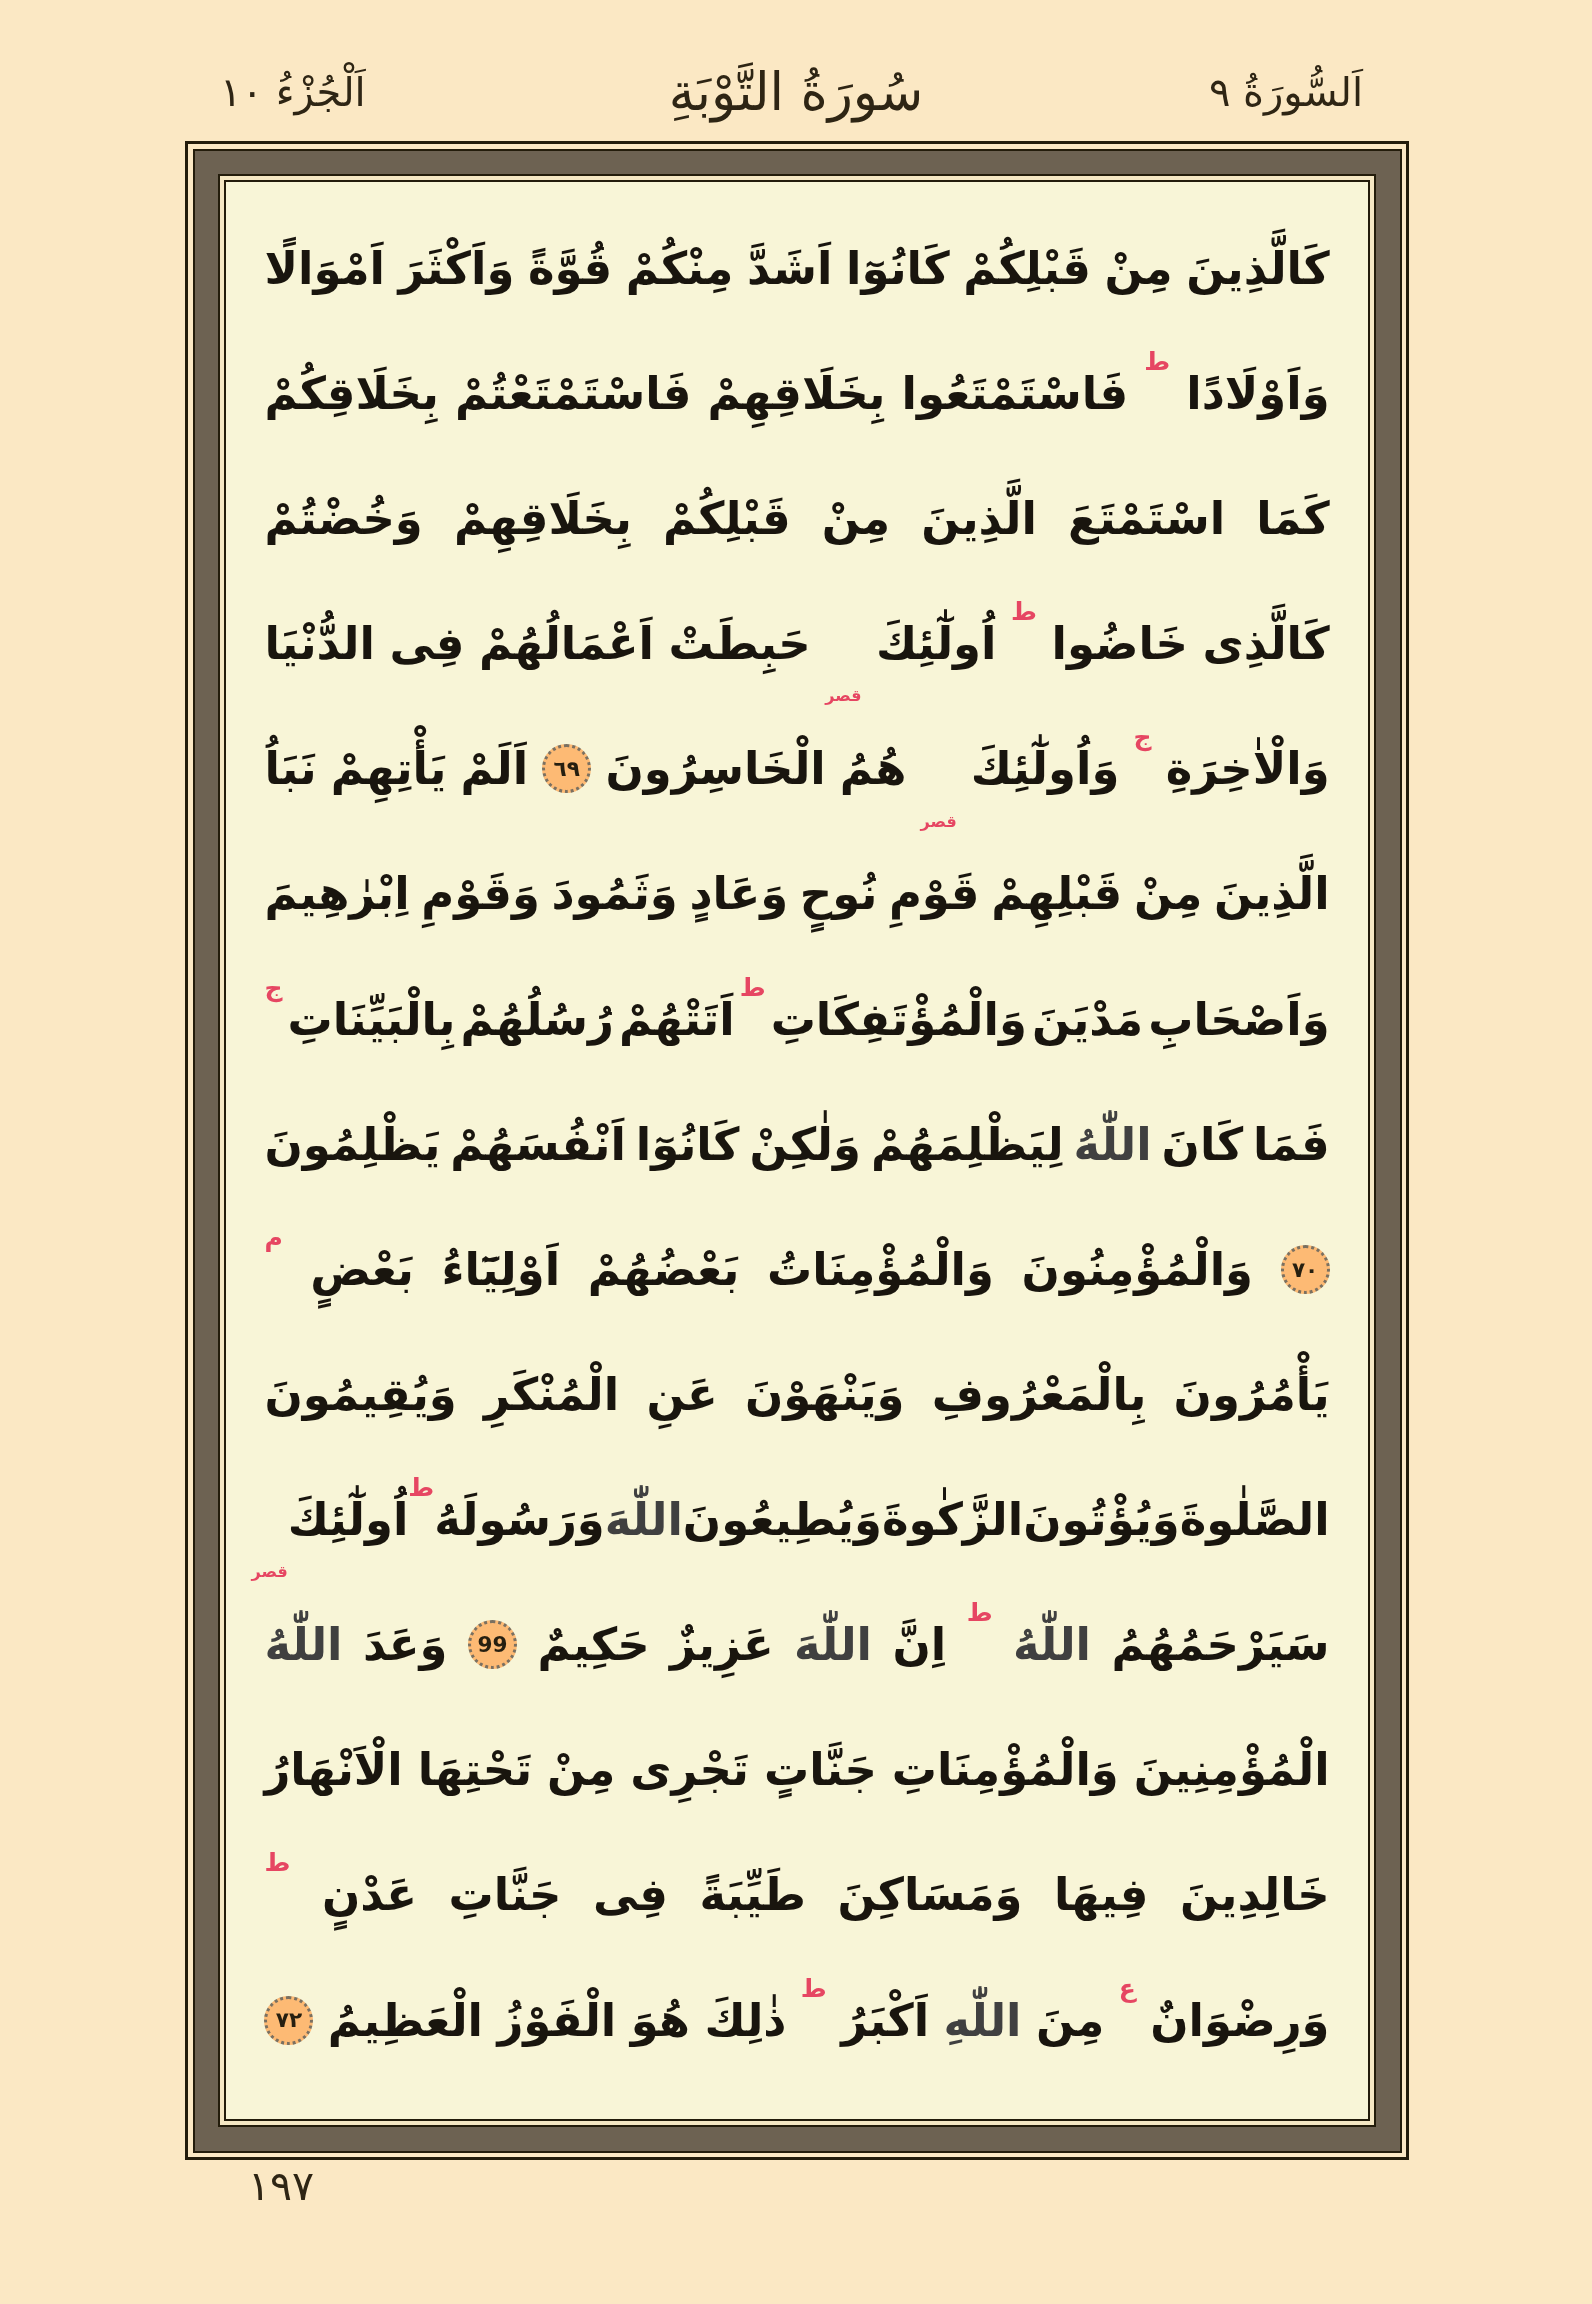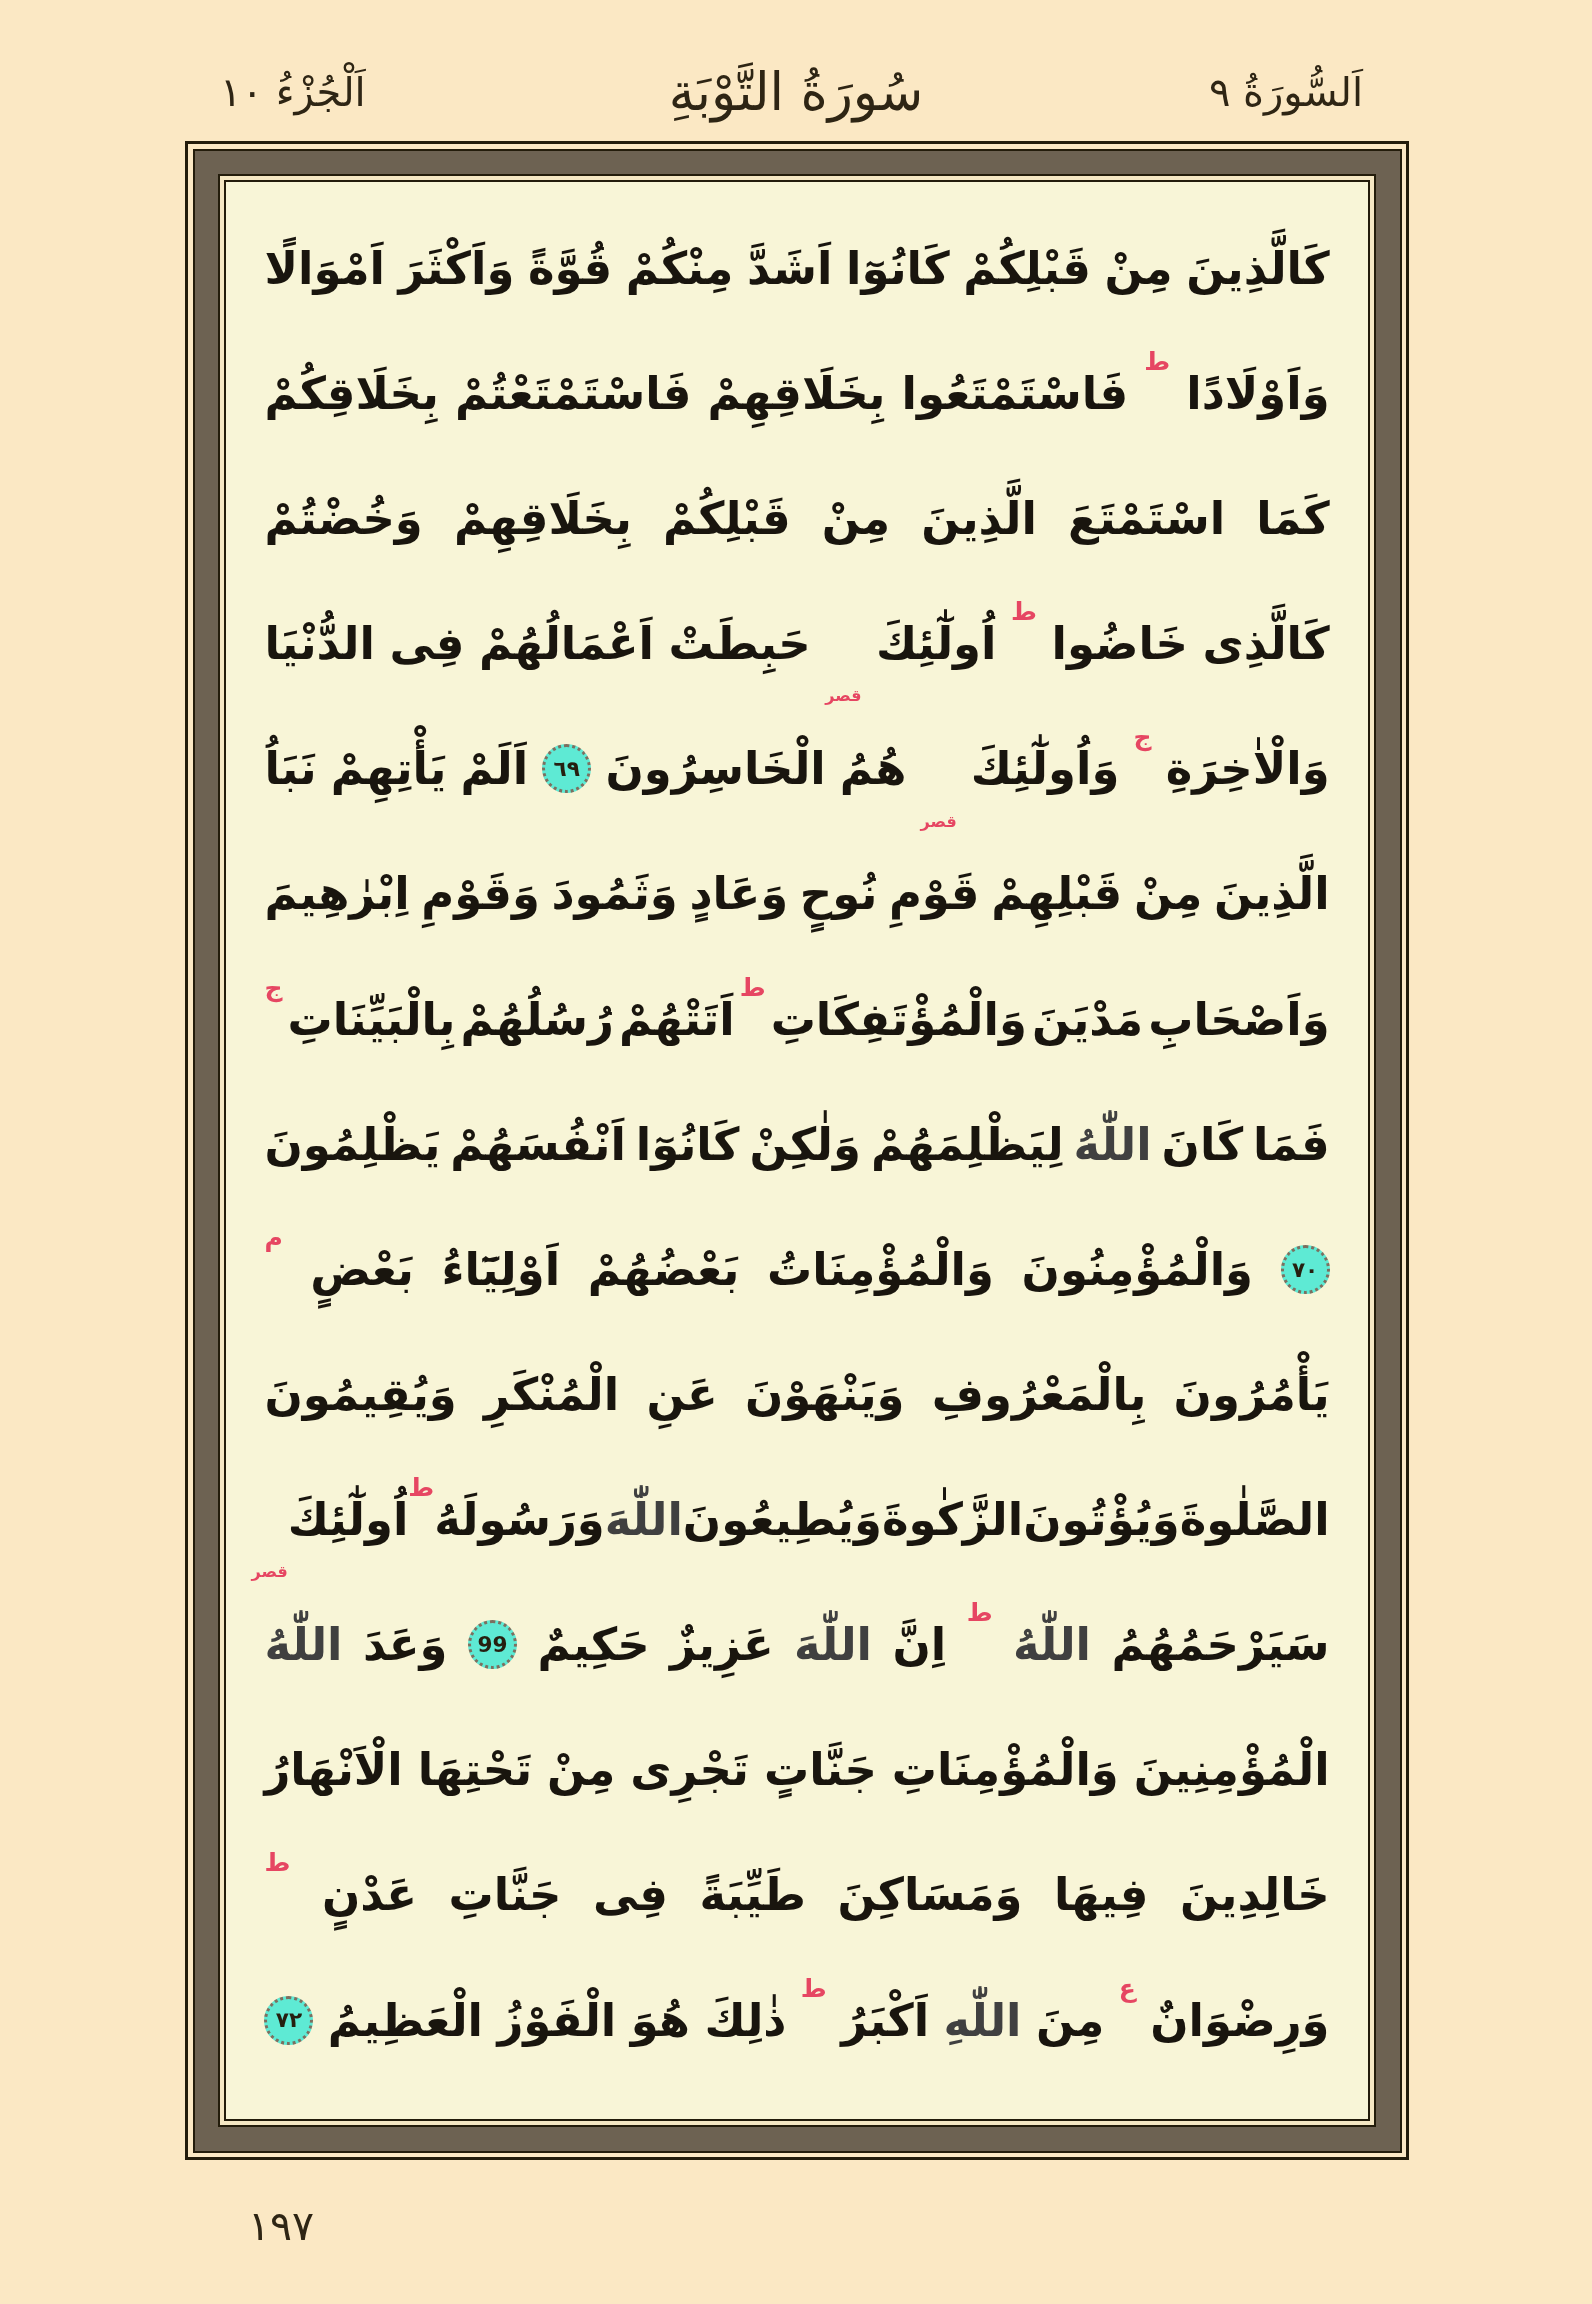--- a/index.html
+++ b/index.html
@@ -49,28 +49,28 @@
   .mark{
     font-size:25px;color:#e64662;font-weight:bold;
     transform:translateY(-32px);flex:0 0 auto;
   }
   .mark-low{
     font-size:16px;color:#e64662;font-weight:bold;
     align-self:flex-end;margin-bottom:1.8px;flex:0 0 auto;
   }
   .verse{
     flex:0 0 49px;width:49px;height:49px;box-sizing:border-box;
-    border-radius:50%;background:#5eead4;border:3.6px dotted #7b7060;
+    border-radius:50%;background:#fdba74;border:3.6px dotted #7b7060;
     display:flex;align-items:center;justify-content:center;
     font-size:21.6px;font-weight:bold;color:#261f10;
   }
   
   .page-number{
     position:absolute;left:248px;top:2162px;
-    font-size:41px;color:#2e2514;margin-top:40px;
+    font-size:41px;color:#2e2514;
   }
 </style>
 </head>
 <body>
 
 <div class="hdr hdr-left">اَلْجُزْءُ ١٠</div>
 <div class="hdr hdr-center">سُورَةُ التَّوْبَةِ</div>
 <div class="hdr hdr-right">اَلسُّورَةُ ٩</div>
 
 <div class="frame">

